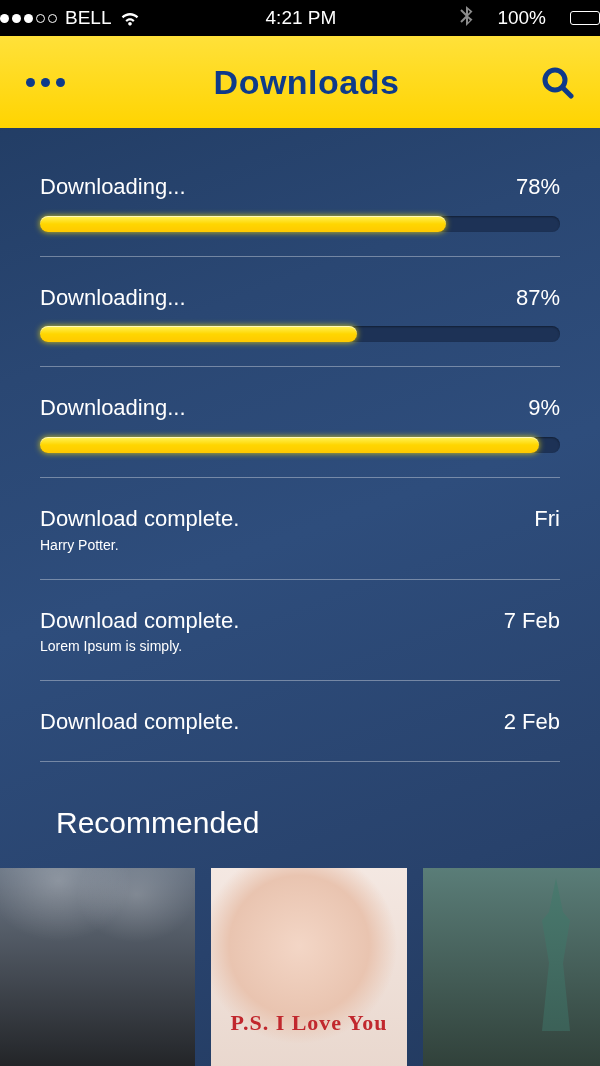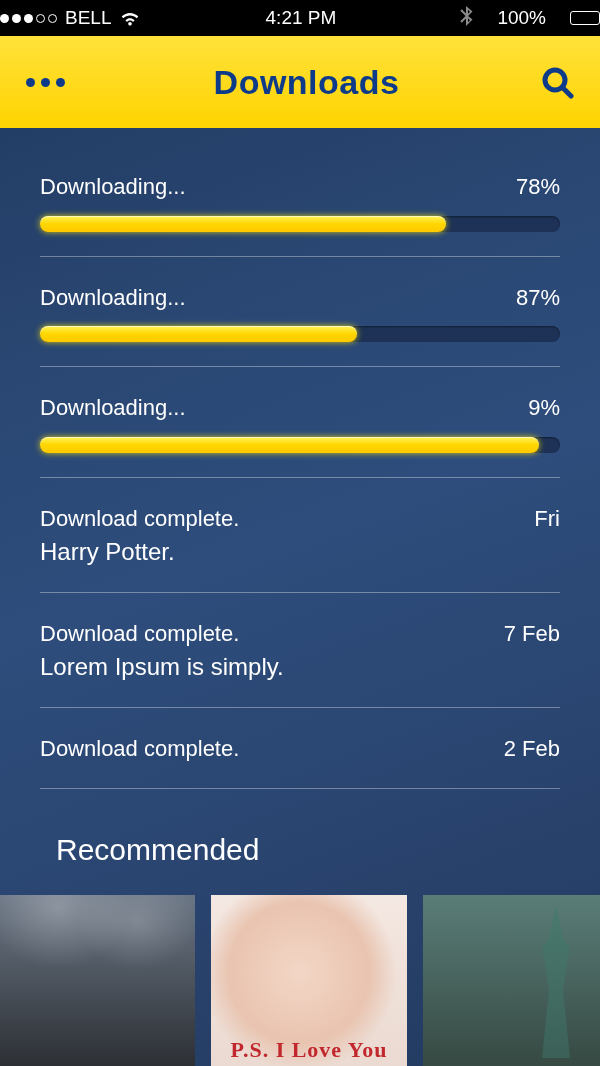--- a/index.html
+++ b/index.html
@@ -69,21 +69,21 @@
 .row:first-child { padding-top: 44px; }
 .row-head {
   display: flex;
   justify-content: space-between;
   align-items: flex-start;
   font-size: 22px;
   line-height: 1.35;
 }
 .row-head .left { font-weight: 400; }
 .row-head .right { font-weight: 400; white-space: nowrap; margin-left: 12px; text-align: center; }
-.subtitle { font-size: 24px; margin-top: 2px; }
+.subtitle { font-size: 14px; margin-top: 2px; }
 
 .pbar {
   margin-top: 14px;
   height: 16px;
   background: #1d3256;
   border-radius: 10px;
   position: relative;
   box-shadow: inset 0 1px 2px rgba(0,0,0,0.4);
 }
 .pfill {

